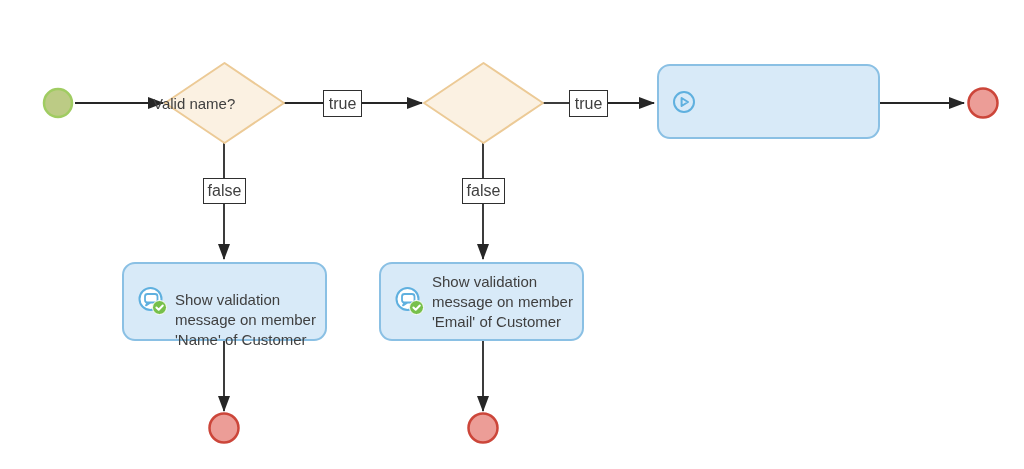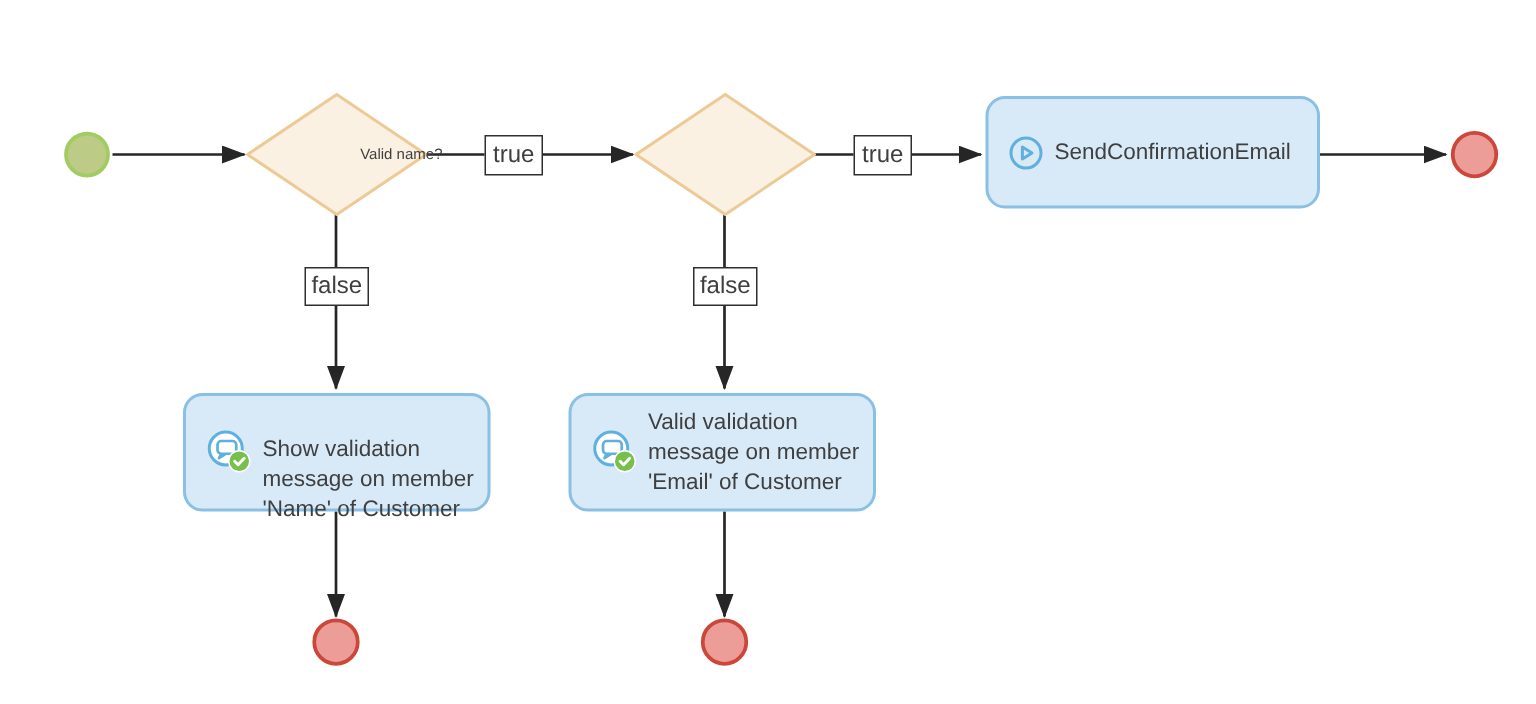--- a/index.html
+++ b/index.html
@@ -14,22 +14,22 @@
   svg.layer{position:absolute;left:0;top:0;}
   .edge{stroke:var(--line,#262626);stroke-width:1.8;fill:none;}
   .decision{
     fill:var(--decision-fill,#fbf1e2);
     stroke:var(--decision-stroke,#ecca96);
     stroke-width:2;stroke-linejoin:round;
   }
   .start-event{fill:var(--start-fill,#bccb85);stroke:var(--start-stroke,#a0cc62);stroke-width:2.5;}
   .end-event{fill:var(--end-fill,#ec9d97);stroke:var(--end-stroke,#cc463a);stroke-width:2.5;}
   .diamond-label{
-    position:absolute;width:142px;text-align:right;
-    font-size:10px;line-height:17px;pointer-events:none;
+    position:absolute;width:142px;text-align:left;
+    font-size:15px;line-height:17px;pointer-events:none;
   }
   .edge-label{
     position:absolute;background:#fff;
     border:1.5px solid var(--label-border,#2f2f2f);
     display:flex;align-items:center;justify-content:center;
     font-size:16px;box-sizing:border-box;
   }
   .activity{
     position:absolute;
     background:var(--activity-fill,#d8eaf8);
@@ -89,21 +89,20 @@
   <div class="edge-label" style="left:203px;top:178px;width:43px;height:26px;">false</div>
   <div class="edge-label" style="left:462px;top:178px;width:43px;height:26px;">false</div>
 
   <div class="activity" style="left:657px;top:64px;width:223px;height:75px;">
     <span class="icon">
       <svg width="24" height="24" viewBox="0 0 24 24">
         <circle class="icon-stroke" cx="12" cy="12" r="10" stroke-width="2"></circle>
         <path class="icon-stroke" d="M9.6,8 L16,12 L9.6,16 Z" stroke-width="2" stroke-linejoin="round"></path>
       </svg>
     </span>
-    <span class="label nowrap">SendConfirmationEmail</span>
   </div>
 
   <div class="activity" style="left:122px;top:262px;width:205px;height:79px;">
     <span class="icon">
       <svg width="31" height="31" viewBox="0 0 31 31">
         <circle class="icon-stroke icon-fill-white" cx="13.5" cy="13" r="11" stroke-width="2" fill="#ffffff"></circle>
         <rect class="icon-stroke" x="8" y="8" width="12.5" height="8.5" rx="2.5" stroke-width="1.8" fill="#ffffff"></rect>
         <path class="icon-stroke" d="M10.5,16.4 L9,19.4 L13.2,16.8" stroke-width="1.8" stroke-linejoin="round" fill="#ffffff"></path>
         <circle class="badge" cx="22.5" cy="21.5" r="7"></circle>
         <path class="badge-check" d="M19.4,21.5 L21.7,23.8 L25.8,19.5"></path>
@@ -115,16 +114,16 @@
   <div class="activity" style="left:379px;top:262px;width:205px;height:79px;">
     <span class="icon">
       <svg width="31" height="31" viewBox="0 0 31 31">
         <circle class="icon-stroke icon-fill-white" cx="13.5" cy="13" r="11" stroke-width="2" fill="#ffffff"></circle>
         <rect class="icon-stroke" x="8" y="8" width="12.5" height="8.5" rx="2.5" stroke-width="1.8" fill="#ffffff"></rect>
         <path class="icon-stroke" d="M10.5,16.4 L9,19.4 L13.2,16.8" stroke-width="1.8" stroke-linejoin="round" fill="#ffffff"></path>
         <circle class="badge" cx="22.5" cy="21.5" r="7"></circle>
         <path class="badge-check" d="M19.4,21.5 L21.7,23.8 L25.8,19.5"></path>
       </svg>
     </span>
-    <span class="label" style="width:153px;">Valid validation message on member 'Email' of Customer</span>
+    <span class="label" style="width:153px;">Show validation message on member 'Email' of Customer</span>
   </div>
 
 </div>
 
 </body></html>

